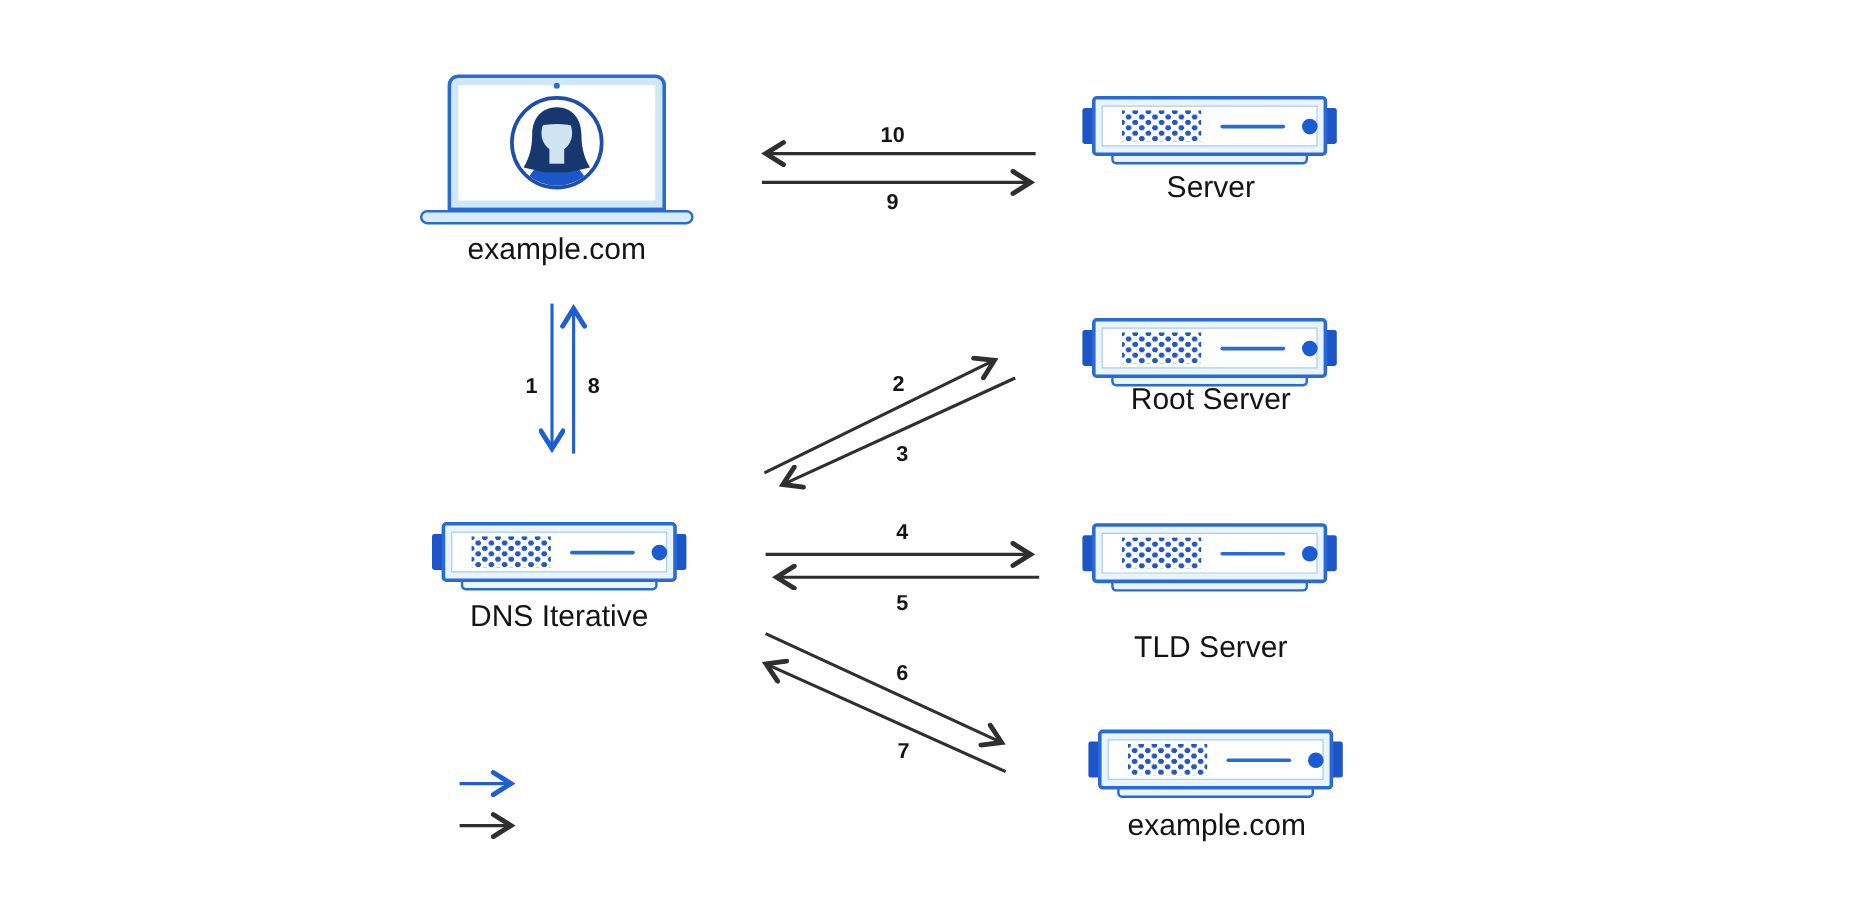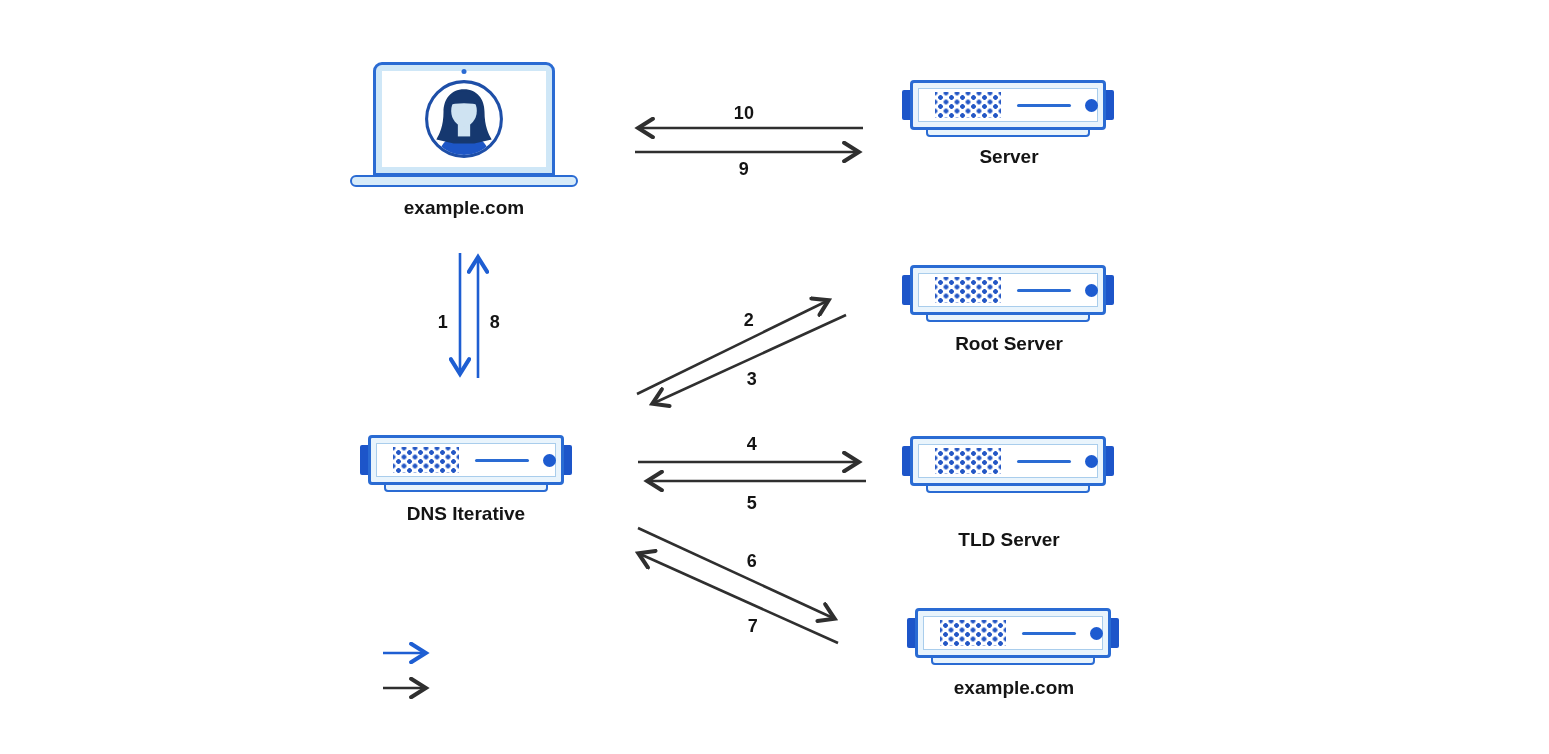--- a/index.html
+++ b/index.html
@@ -14,21 +14,21 @@
   .ln-black{stroke:var(--black);stroke-width:2.6;fill:none;}
   .ln-blue{stroke:var(--blue);stroke-width:2.6;fill:none;}
   
   .num{
     position:absolute;transform:translate(-50%,-50%);
     font-size:18px;font-weight:700;color:var(--text);letter-spacing:.3px;
   }
   
   .node-label{
     position:absolute;transform:translate(-50%,-50%);
-    font-size:19px;font-weight:700;color:var(--text);white-space:nowrap;
+    font-size:25px;font-weight:400;color:var(--text);white-space:nowrap;
   }
   
   .server{position:absolute;width:196px;}
   .srv-wrap{position:relative;}
   .tab{position:absolute;width:14px;height:30px;background:var(--icon-dark);border-radius:2px;top:25px;transform:translateY(-50%);}
   .tab.left{left:-8px;}
   .tab.right{right:-8px;}
   .srv-body{
     position:relative;height:50px;border:3px solid var(--icon-blue);border-radius:4px;
     background:#ffffff;
@@ -173,21 +173,21 @@
       <span class="tab left"></span>
       <span class="tab right"></span>
       <div class="srv-body">
         <div class="dots"></div>
         <div class="hline"></div>
         <div class="led"></div>
       </div>
       <div class="srv-base"></div>
     </div>
   </div>
-  <div class="node-label" style="left:1009px;top:344px;">Root Server</div>
+  <div class="node-label" style="left:1009px;top:333px;">Root Server</div>
 
   <div class="server" style="left:910px;top:436px;">
     <div class="srv-wrap">
       <span class="tab left"></span>
       <span class="tab right"></span>
       <div class="srv-body">
         <div class="dots"></div>
         <div class="hline"></div>
         <div class="led"></div>
       </div>

